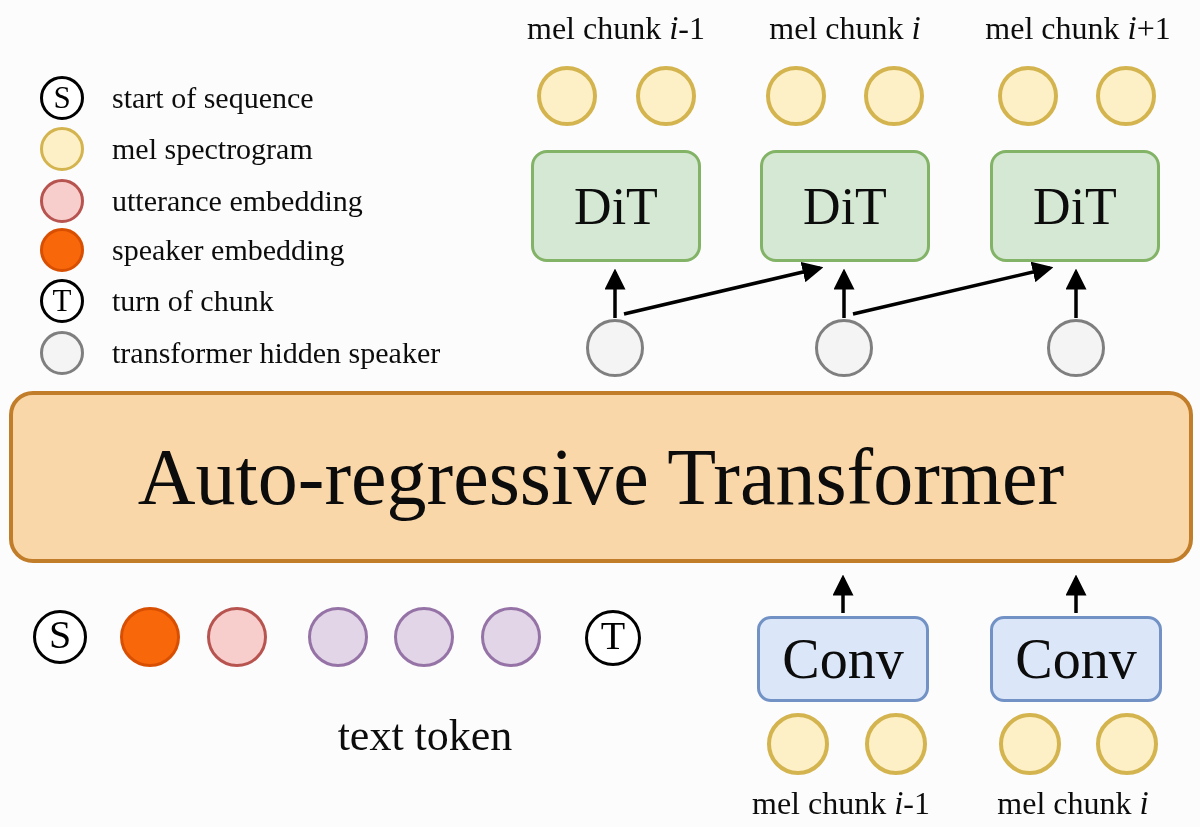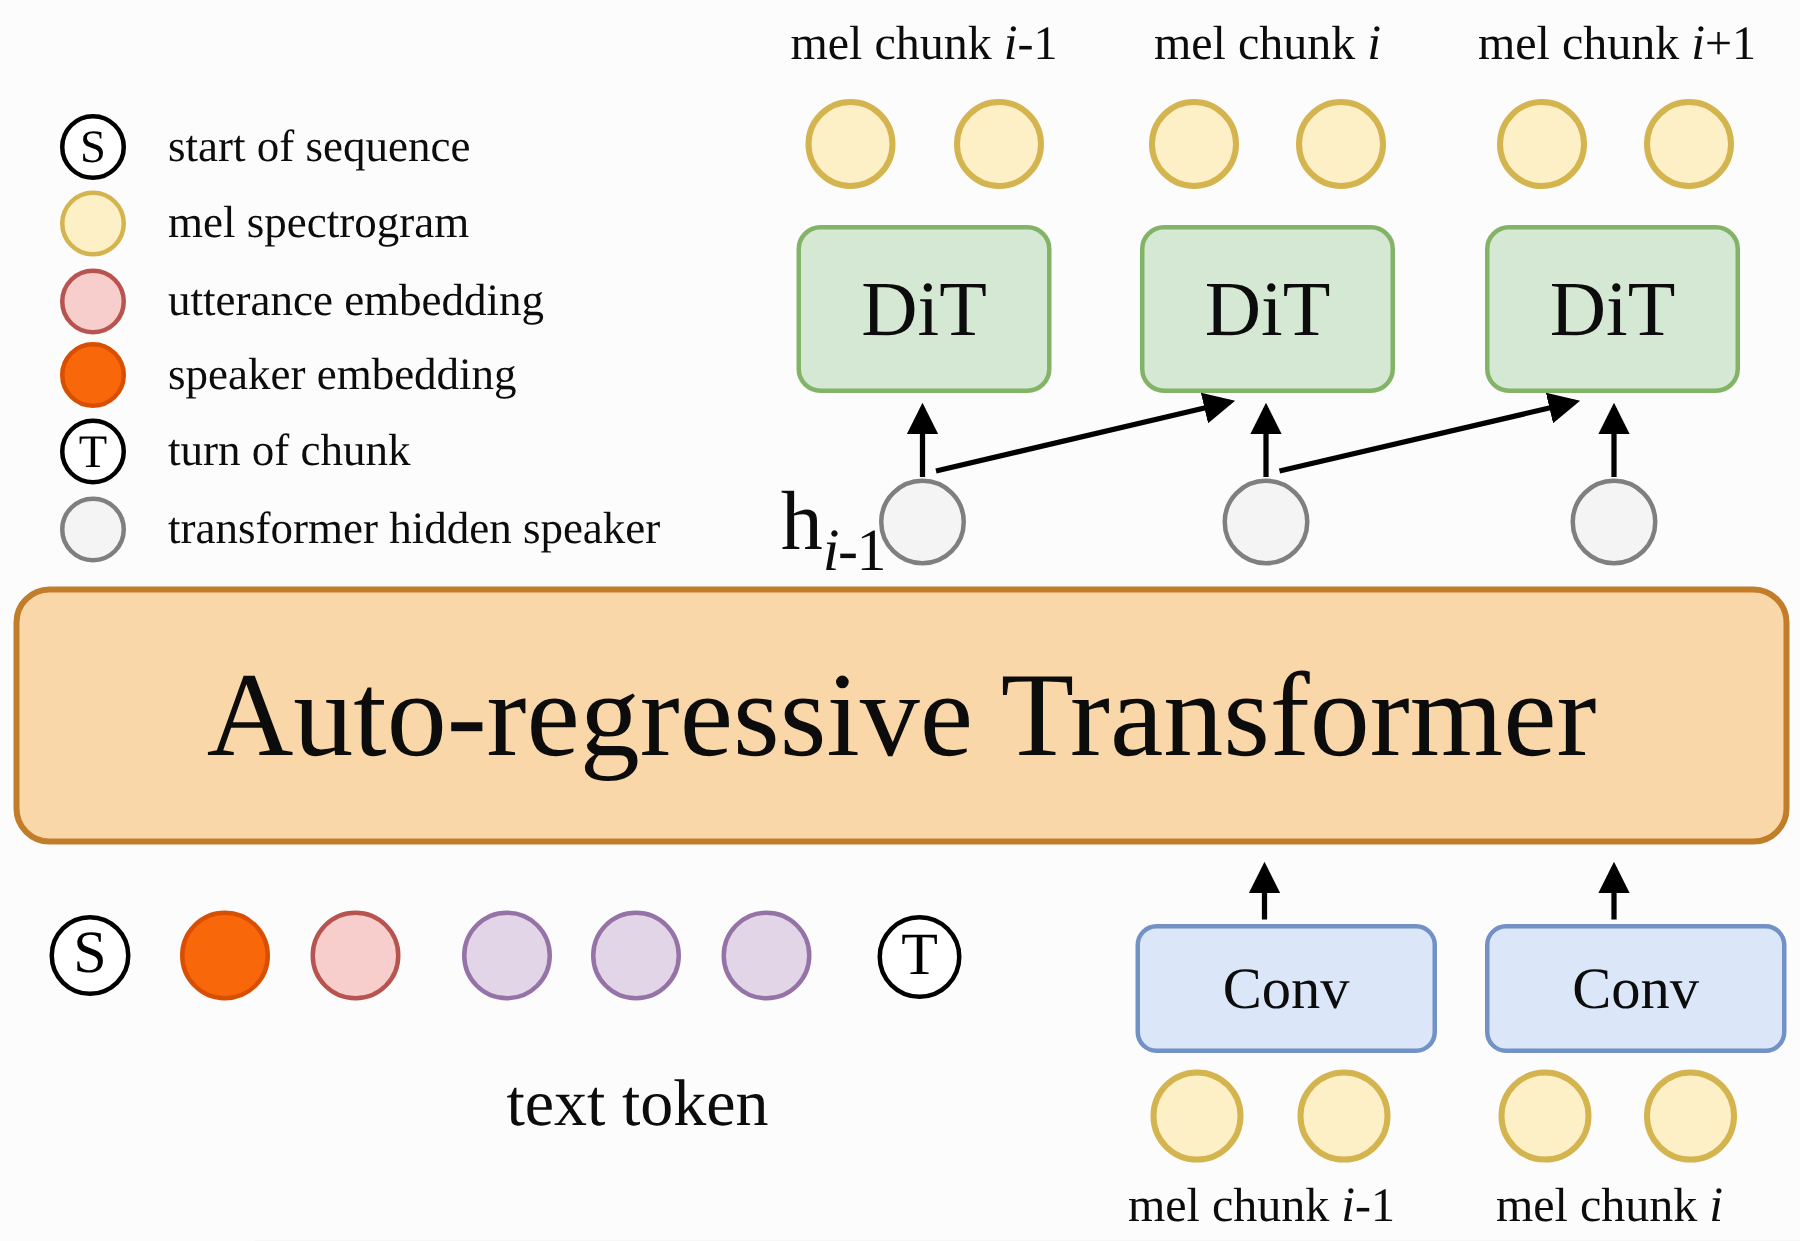--- a/index.html
+++ b/index.html
@@ -50,22 +50,22 @@
           display:flex;align-items:center;justify-content:center;}
   .ar-label{font-size:80px;white-space:nowrap;}
 
   
   .bl-letter{width:54px;height:54px;top:610px;display:flex;align-items:center;justify-content:center;}
   .bl-letter .lt{font-size:40px;line-height:1;transform:translateY(-2px);}
   .bl-tok{width:60px;height:60px;top:607px;}
   .caption{left:275px;top:710px;width:300px;text-align:center;font-size:44px;}
 
   
-  .conv-box{top:616px;width:201px;height:86px;background:var(--blue-fill);border:3px solid var(--blue-stroke);
-            border-radius:14px;display:flex;align-items:center;justify-content:center;font-size:39px;}
+  .conv-box{top:616px;width:172px;height:86px;background:var(--blue-fill);border:3px solid var(--blue-stroke);
+            border-radius:14px;display:flex;align-items:center;justify-content:center;font-size:56px;}
   .mel-circle-bot{width:62px;height:62px;top:713px;background:var(--yellow-fill);border:4px solid var(--yellow-stroke);}
   .chunk-label-bot{top:783px;width:220px;height:40px;line-height:40px;text-align:center;font-size:32px;white-space:nowrap;}
   .chunk-label-bot i{font-size:33px;}
 
   svg.arrows{position:absolute;left:0;top:0;width:1200px;height:827px;pointer-events:none;}
 </style>
 </head>
 <body>
 
 <div class="canvas">
@@ -123,21 +123,20 @@
   <div class="abs dit-box" style="left:531px;">
       <span>DiT</span>
     </div>
   <div class="abs dit-box" style="left:760px;">
       <span>DiT</span>
     </div>
   <div class="abs dit-box" style="left:990px;">
       <span>DiT</span>
     </div>
 
-  <div class="abs h-label" style="left:470px;"><span>h</span><sub><span class="h-var">i</span><span>-1</span></sub></div>
 
   <div class="circ h-circle" style="left:586px;"></div>
   <div class="circ h-circle" style="left:815px;"></div>
   <div class="circ h-circle" style="left:1047px;"></div>
 
   <div class="abs ar-box">
     <span class="ar-label">Auto-regressive Transformer</span>
   </div>
 
   <div class="circ bl-letter letter-circle" style="left:33px;">

